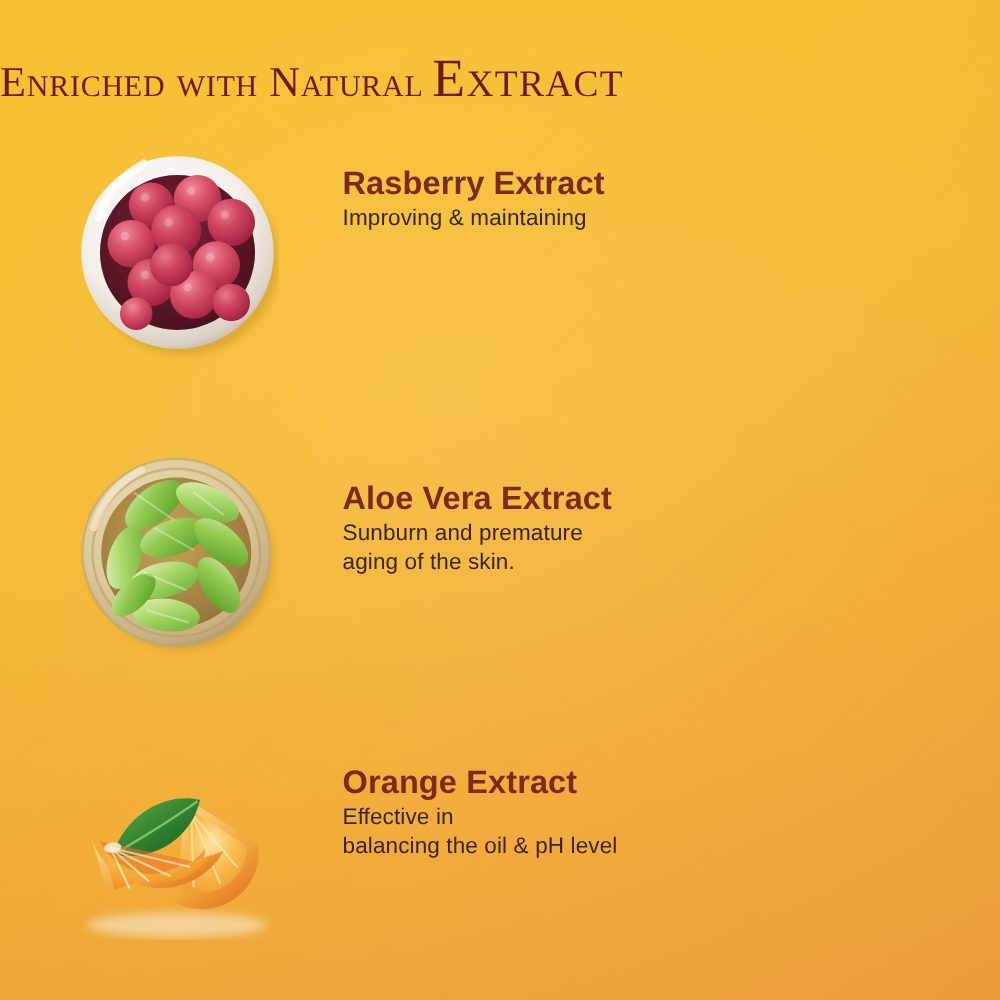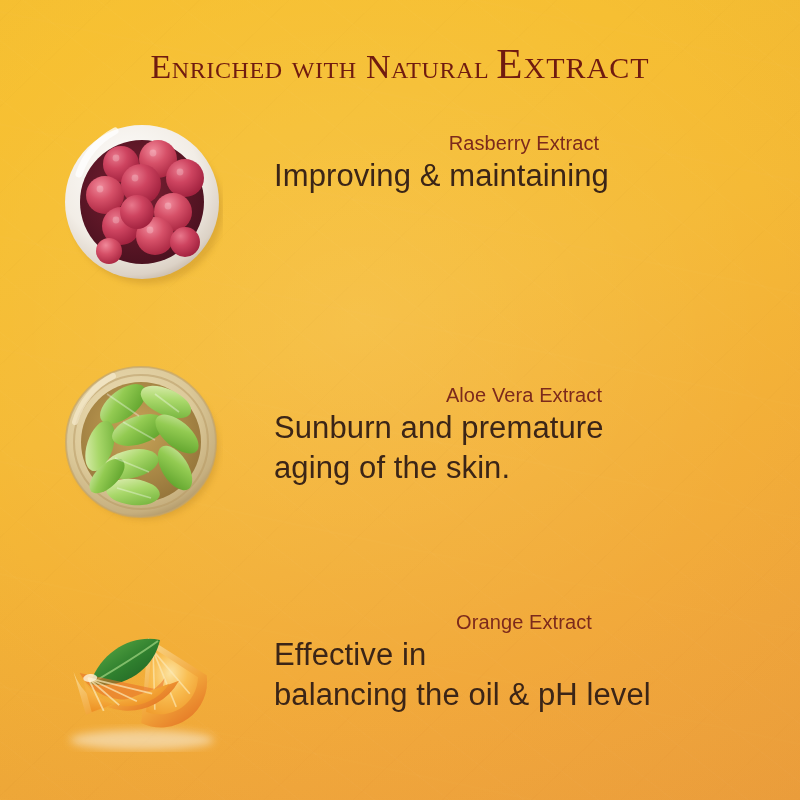--- a/index.html
+++ b/index.html
@@ -60,21 +60,21 @@
       rgba(255,255,255,0) 55%,
       rgba(150,80,10,.07) 100%);
   }
 
   
   #heading {
     position: absolute;
     left: 0;
     right: 0;
     top: 42px;
-    text-align: center;
+    text-align: left;
     white-space: nowrap;
     font-family: "Liberation Serif", "DejaVu Serif", serif;
     color: #701B10;
     font-variant: small-caps;
     letter-spacing: .5px;
     line-height: 1;
   }
   #heading .h-small {
     font-size: 34px;
     letter-spacing: .6px;
@@ -101,30 +101,29 @@
     top: 0;
   }
   .copy {
     position: absolute;
     left: 274px;
     top: 0;
     width: 500px;
   }
   .copy .item-title {
     color: #7C2A1C;
-    font-size: 20px;
+    font-size: 26px;
     line-height: 1.06;
     letter-spacing: .1px;
     margin: 0 0 2px 0;
-    font-weight: 400;
-    text-align: center;
+    font-weight: 700;
   }
   .copy .item-desc {
     color: #3B2517;
-    font-size: 31px;
+    font-size: 18px;
     line-height: 1.28;
     letter-spacing: .1px;
     margin: 0;
     font-weight: 400;
   }
   .copy .item-desc .line { display: block; }
 
   
   #row-raspberry .art { top: 0px; }
   #row-raspberry .copy { top: 21px; }

